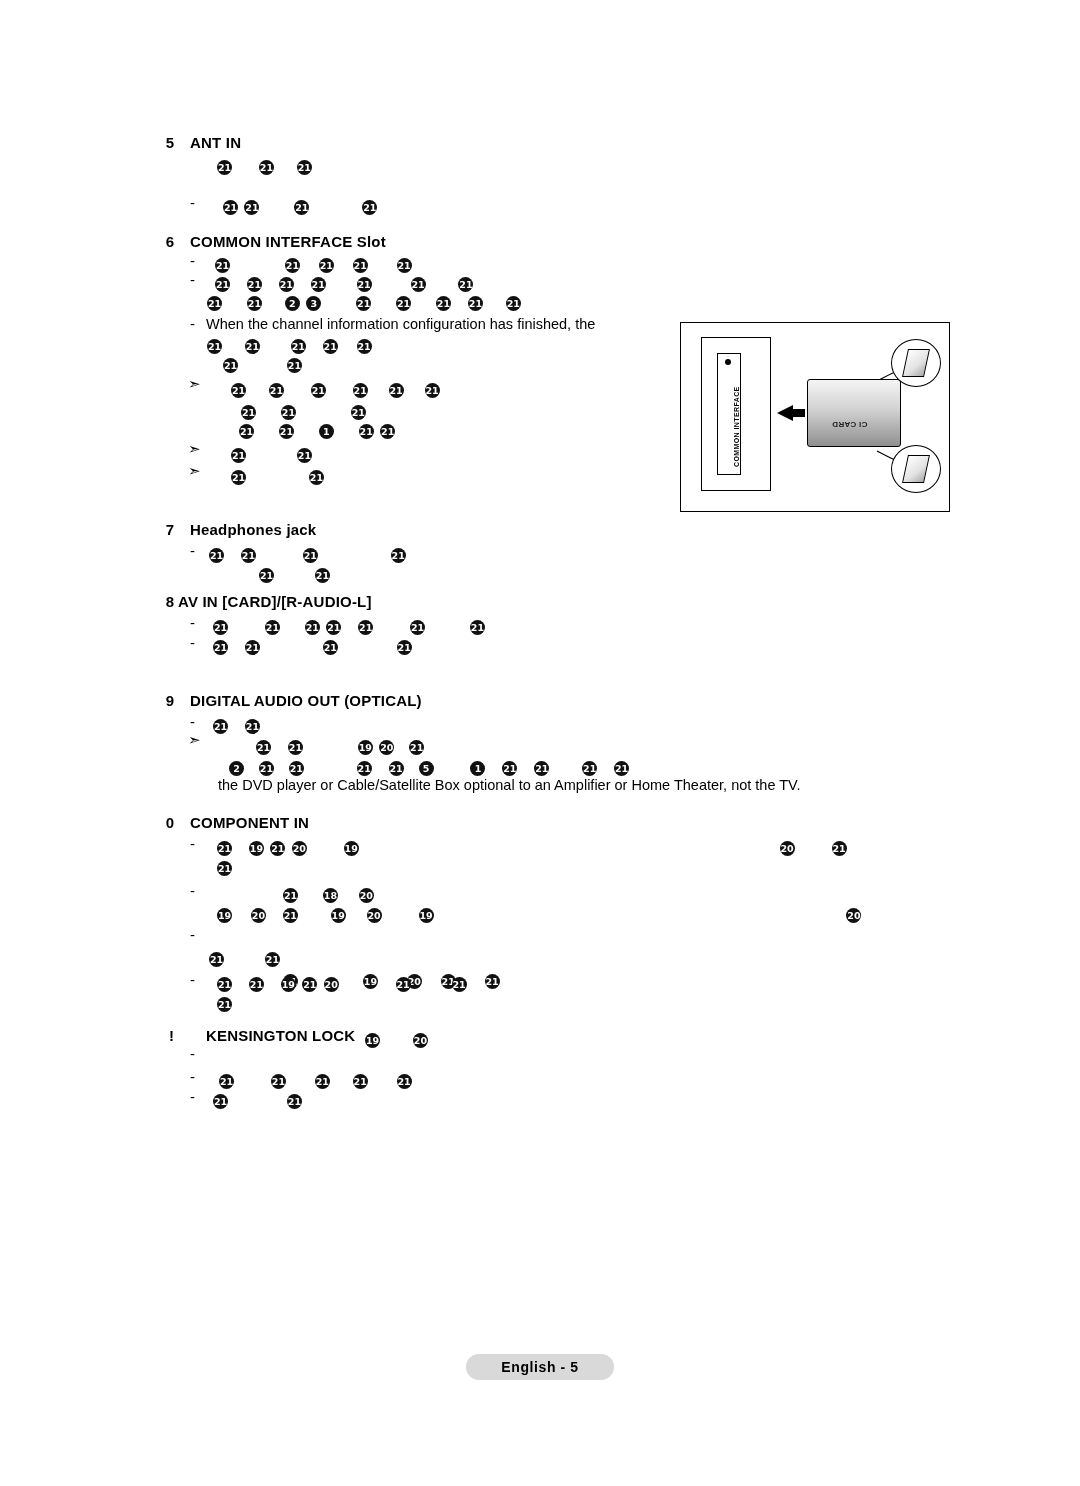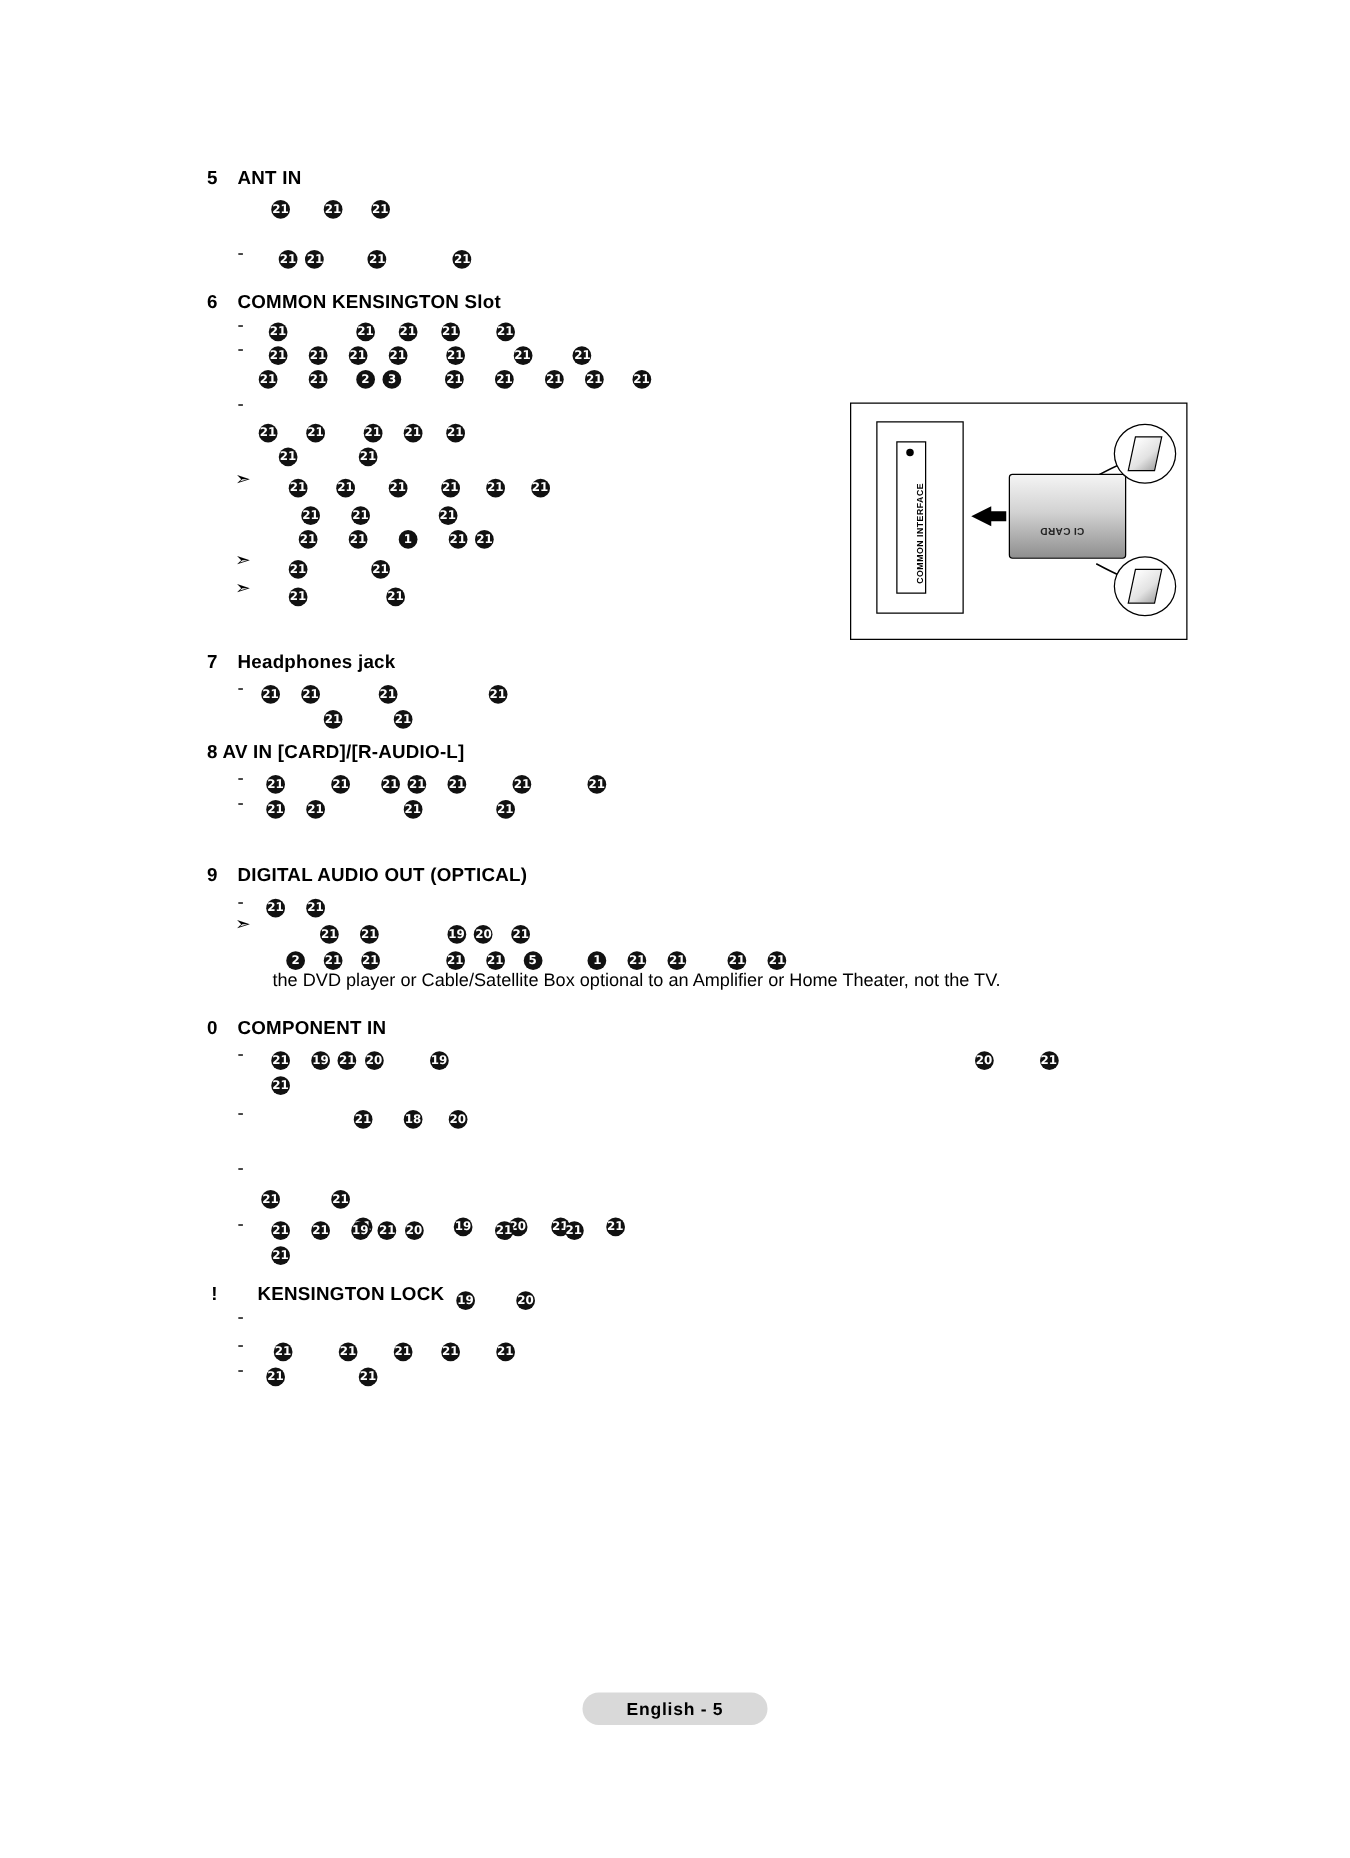--- a/index.html
+++ b/index.html
@@ -168,21 +168,21 @@
   <div class="tokrow" style="left:222px; top:195px;">
     <span class="tok">21</span>
     <span class="tok">21</span>
     <span class="sp" style="width:24px"></span>
     <span class="tok">21</span>
     <span class="sp" style="width:42px"></span>
     <span class="tok">21</span>
   </div>
 
   <div class="num" style="left:156px; top:233px;">6</div>
-  <div class="sec-head" style="left:190px; top:233px;">COMMON KENSINGTON Slot</div>
+  <div class="sec-head" style="left:190px; top:233px;">COMMON INTERFACE Slot</div>
 
   <div class="dash" style="left:190px; top:251px;">-</div>
   <div class="tokrow" style="left:214px; top:253px;">
     <span class="tok">21</span>
     <span class="sp" style="width:44px"></span>
     <span class="tok">21</span>
     <span class="sp" style="width:8px"></span>
     <span class="tok">21</span>
     <span class="sp" style="width:8px"></span>
     <span class="tok">21</span>
@@ -220,20 +220,21 @@
     <span class="tok">21</span>
     <span class="sp" style="width:14px"></span>
     <span class="tok">21</span>
     <span class="sp" style="width:6px"></span>
     <span class="tok">21</span>
     <span class="sp" style="width:12px"></span>
     <span class="tok">21</span>
   </div>
 
   <div class="dash" style="left:190px; top:314px;">-</div>
+  <div class="para" style="left:206px; top:314px;">When the channel information configuration has finished, the</div>
 
   <div class="tokrow" style="left:206px; top:334px;">
     <span class="tok">21</span>
     <span class="sp" style="width:12px"></span>
     <span class="tok">21</span>
     <span class="sp" style="width:20px"></span>
     <span class="tok">21</span>
     <span class="sp" style="width:6px"></span>
     <span class="tok">21</span>
     <span class="sp" style="width:8px"></span>
@@ -440,20 +441,35 @@
 
   <div class="dash" style="left:190px; top:881px;">-</div>
   <div class="tokrow" style="left:282px; top:883px;">
     <span class="tok">21</span>
     <span class="sp" style="width:14px"></span>
     <span class="tok">18</span>
     <span class="sp" style="width:10px"></span>
     <span class="tok">20</span>
   </div>
 
+  <div class="tokrow" style="left:216px; top:903px;">
+    <span class="tok">19</span>
+    <span class="sp" style="width:8px"></span>
+    <span class="tok">20</span>
+    <span class="sp" style="width:6px"></span>
+    <span class="tok">21</span>
+    <span class="sp" style="width:22px"></span>
+    <span class="tok">19</span>
+    <span class="sp" style="width:10px"></span>
+    <span class="tok">20</span>
+    <span class="sp" style="width:26px"></span>
+    <span class="tok">19</span>
+    <span class="sp" style="width:402px"></span>
+    <span class="tok">20</span>
+  </div>
 
   <div class="dash" style="left:190px; top:925px;">-</div>
   <div class="tokrow" style="left:282px; top:927px;margin-top:42px;">
     <span class="tok">21</span>
     <span class="sp" style="width:54px"></span>
     <span class="tok">19</span>
     <span class="sp" style="width:18px"></span>
     <span class="tok">20</span>
     <span class="sp" style="width:8px"></span>
     <span class="tok">21</span>

